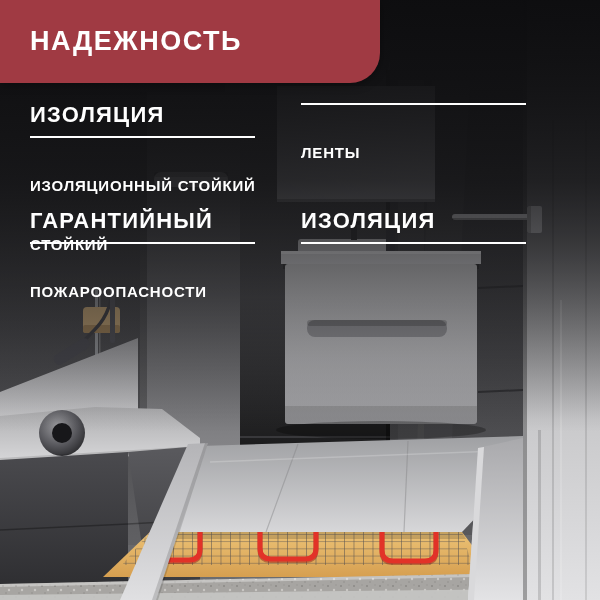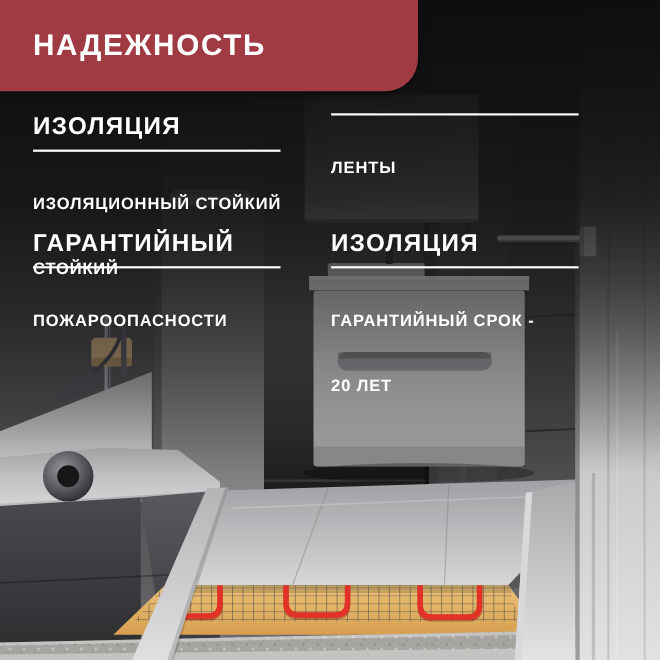--- a/index.html
+++ b/index.html
@@ -293,19 +293,15 @@
     <h2 class="feature-title">ГАРАНТИЙНЫЙ</h2>
     <div class="feature-rule"></div>
     <div class="feature-desc">
       <span class="ln">ПОЖАРООПАСНОСТИ</span>
     </div>
   </div>
 
   <div class="feature f4">
     <h2 class="feature-title">ИЗОЛЯЦИЯ</h2>
     <div class="feature-rule"></div>
-    <div class="feature-desc">
-      <span class="ln">ГАРАНТИЙНЫЙ СРОК -</span>
-      <span class="ln">20 ЛЕТ</span>
-    </div>
   </div>
 
 </div>
 
 </body></html>

